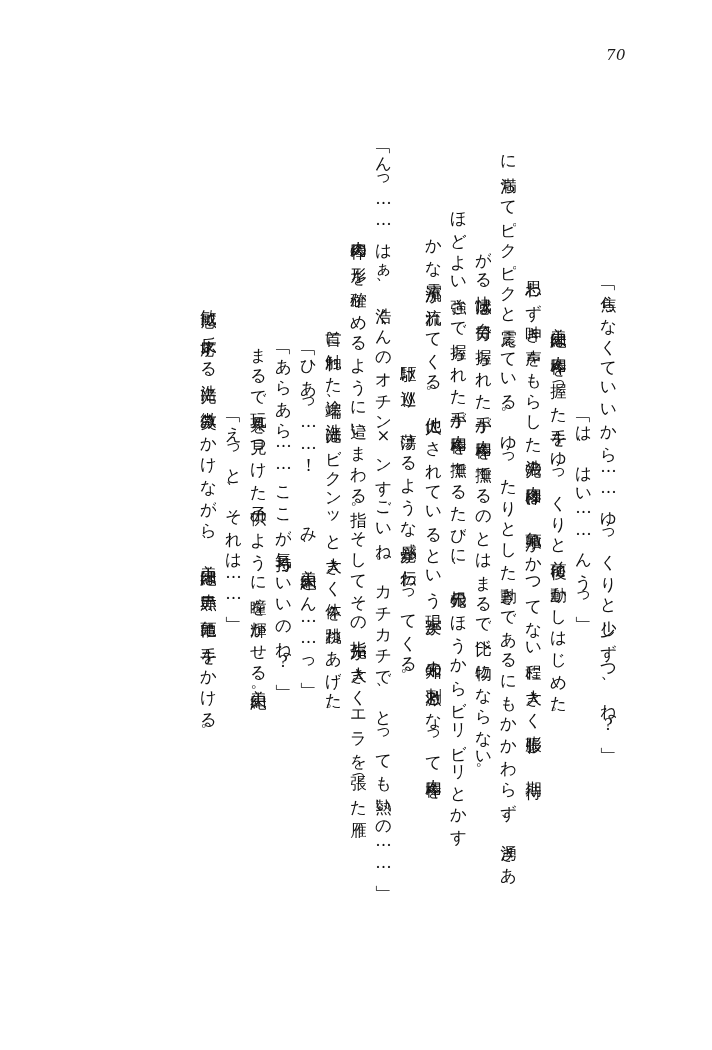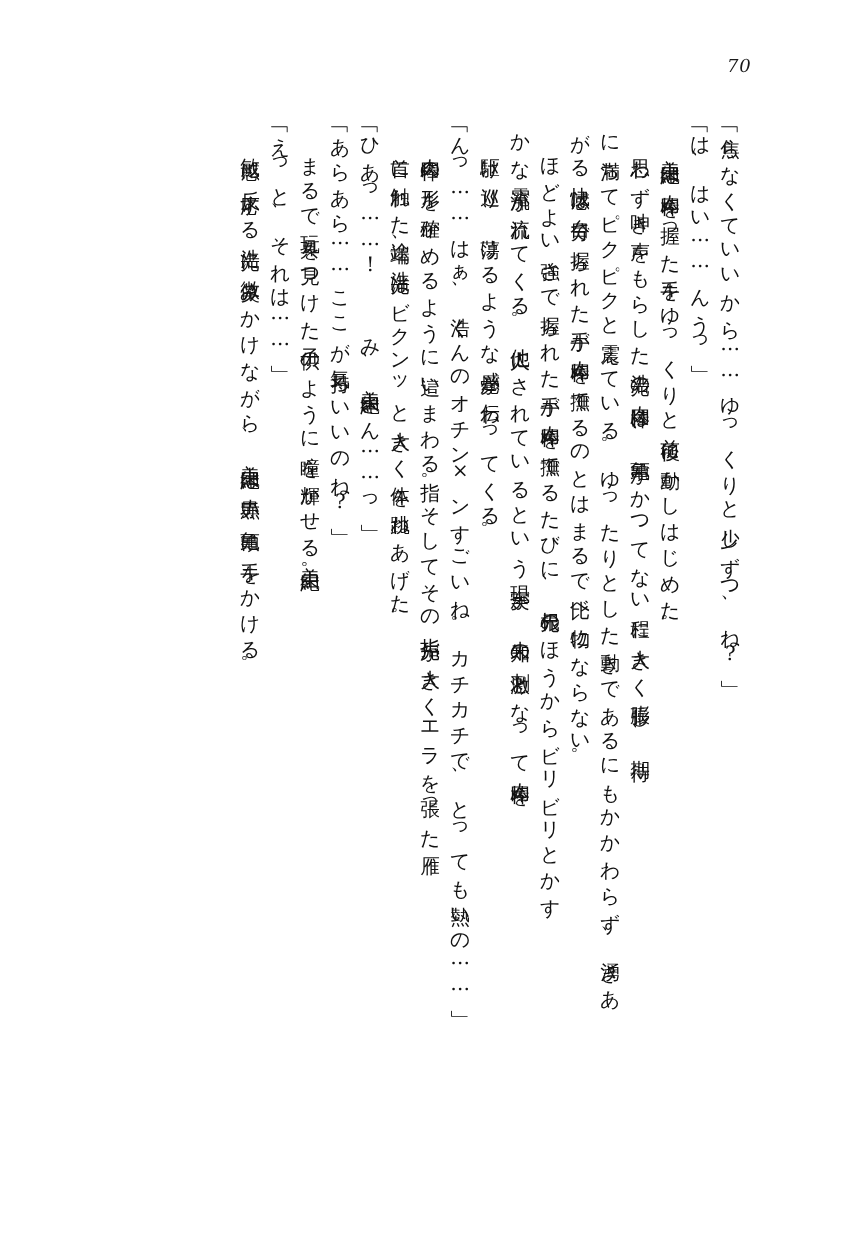--- a/index.html
+++ b/index.html
@@ -15,20 +15,21 @@
     overflow: hidden;
     position: relative;
   }
 
   #page {
     position: relative;
     width: 712px;
     height: 1050px;
     background: #ffffff;
     box-sizing: border-box;
+    text-align: center;
   }
 
   
   #page-number {
     position: absolute;
     top: 46px;
     right: 86px;
     font-family: "DejaVu Serif", "Liberation Serif", serif;
     font-style: italic;
     font-size: 15px;

